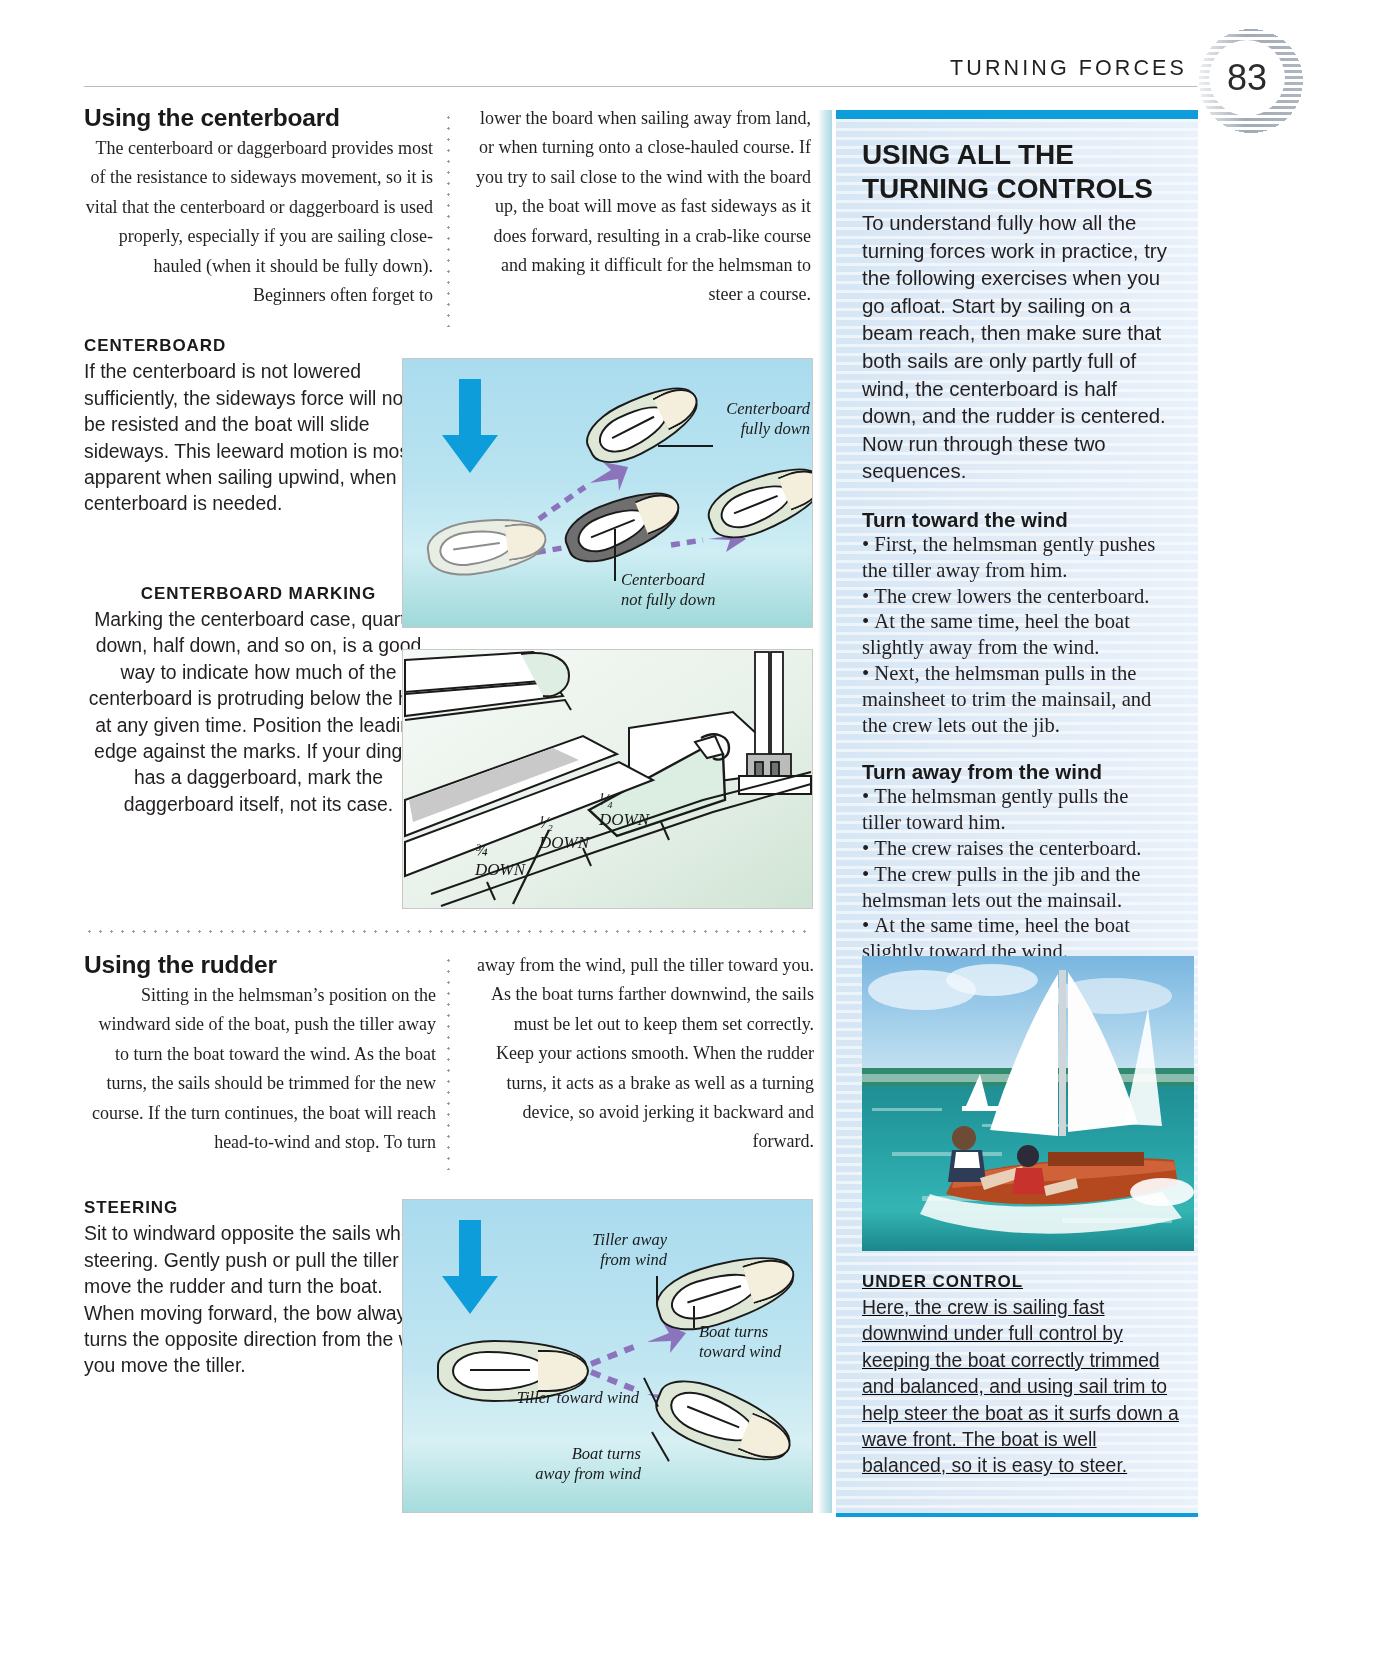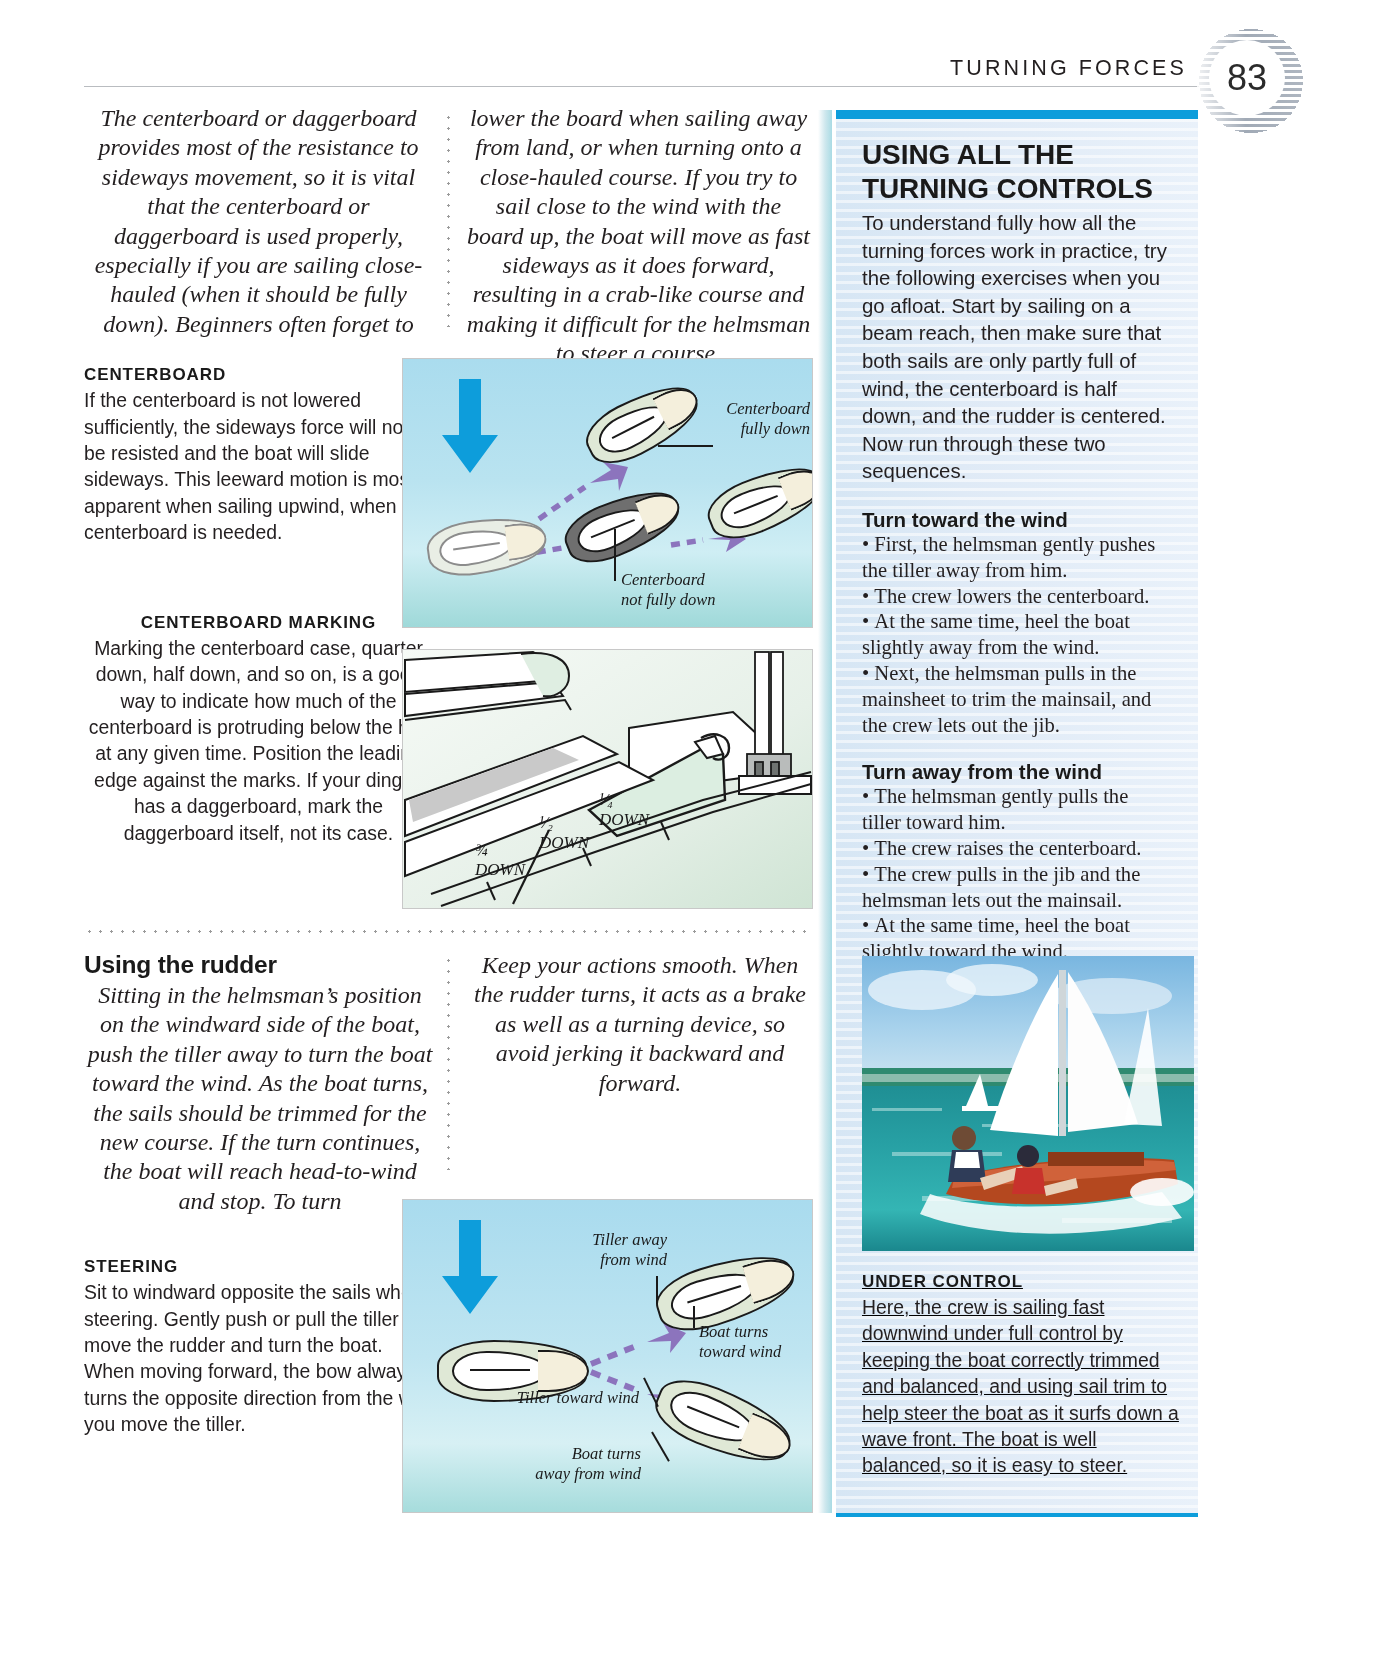--- a/index.html
+++ b/index.html
@@ -47,23 +47,22 @@
     position: absolute; left: 1209px; top: 40px; width: 76px; height: 76px;
     border-radius: 50%; background: #ffffff;
   }
   #page-number {
     position: absolute; left: 1209px; top: 40px; width: 76px; height: 76px;
     display: flex; align-items: center; justify-content: center;
     font-size: 36px; color: #2b2b2b; font-weight: 400;
   }
   .body-serif {
     font-family: "Liberation Serif", serif;
-    font-size: 24px; line-height: 29.4px; color: #231f20;
-    text-align: center;
-    font-style: italic;
+    font-size: 18px; line-height: 29.4px; color: #231f20;
+    text-align: right;
   }
   .body-serif p { margin: 0; }
   .body-serif p + p { text-indent: 22px; }
 
   h2.sec-head {
     margin: 0 0 2px 0;
     font-size: 24.5px; font-weight: bold; color: #1a1a1a;
     font-family: "Liberation Sans", sans-serif;
     letter-spacing: -0.2px;
   }
@@ -233,20 +232,21 @@
   <div id="page-disc-fade"></div>
   <div id="page-disc-white"></div>
   <div id="page-number">83</div>
 </div>
 
 <div class="col-divider" id="divider-top"></div>
 <div class="hr-dots" id="dots-mid"></div>
 <div class="col-divider" id="divider-bottom"></div>
 
 <div id="col1">
+  <h2 class="sec-head">Using the centerboard</h2>
   <div class="body-serif">The centerboard or daggerboard provides most of the resistance to sideways movement, so it is vital that the centerboard or daggerboard is used properly, especially if you are sailing close-hauled (when it should be fully down). Beginners often forget to</div>
 
   <div class="caption-block" style="margin-top:26px;">
     <div class="cap-head">CENTERBOARD</div>
     <div class="cap-body">If the centerboard is not lowered sufficiently, the sideways force will not be resisted and the boat will slide sideways. This leeward motion is most apparent when sailing upwind, when full centerboard is needed.</div>
   </div>
 
   <div class="caption-block" style="margin-top:67px;text-align:center;">
     <div class="cap-head">CENTERBOARD MARKING</div>
     <div class="cap-body">Marking the centerboard case, quarter down, half down, and so on, is a good way to indicate how much of the centerboard is protruding below the hull at any given time. Position the leading edge against the marks. If your dinghy has a daggerboard, mark the daggerboard itself, not its case.</div>
@@ -261,20 +261,21 @@
     <div class="cap-body">Sit to windward opposite the sails when steering. Gently push or pull the tiller to move the rudder and turn the boat. When moving forward, the bow always turns the opposite direction from the way you move the tiller.</div>
   </div>
 </div>
 
 <div id="col2">
   <div class="body-serif">lower the board when sailing away from land, or when turning onto a close-hauled course. If you try to sail close to the wind with the board up, the boat will move as fast sideways as it does forward, resulting in a crab-like course and making it difficult for the helmsman to steer a course.</div>
 </div>
 
 <div style="position:absolute; left:466px; top:951px; width:348px;">
   <div class="body-serif">
+    <p>away from the wind, pull the tiller toward you. As the boat turns farther downwind, the sails must be let out to keep them set correctly.</p>
     <p>Keep your actions smooth. When the rudder turns, it acts as a brake as well as a turning device, so avoid jerking it backward and forward.</p>
   </div>
 </div>
 
 <div class="illus" id="illus-centerboard">
 
   <svg class="wind-arrow" style="left:36px; top:18px;" width="62" height="100" viewBox="0 0 62 100">
     <path d="M20,2 H42 V58 H59 L31,96 L3,58 H20 Z" fill="#0d9ddb"></path>
   </svg>
 

